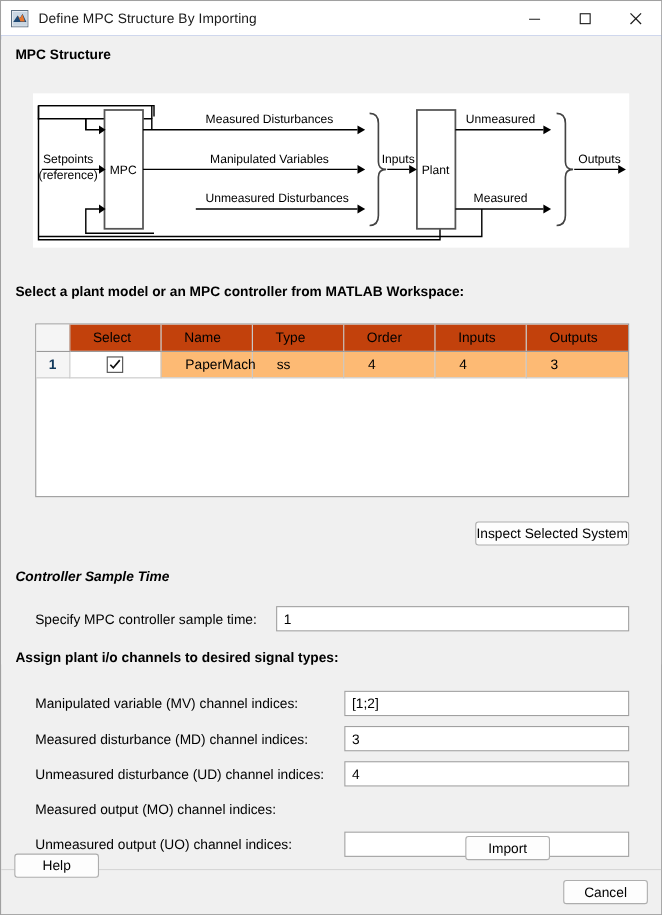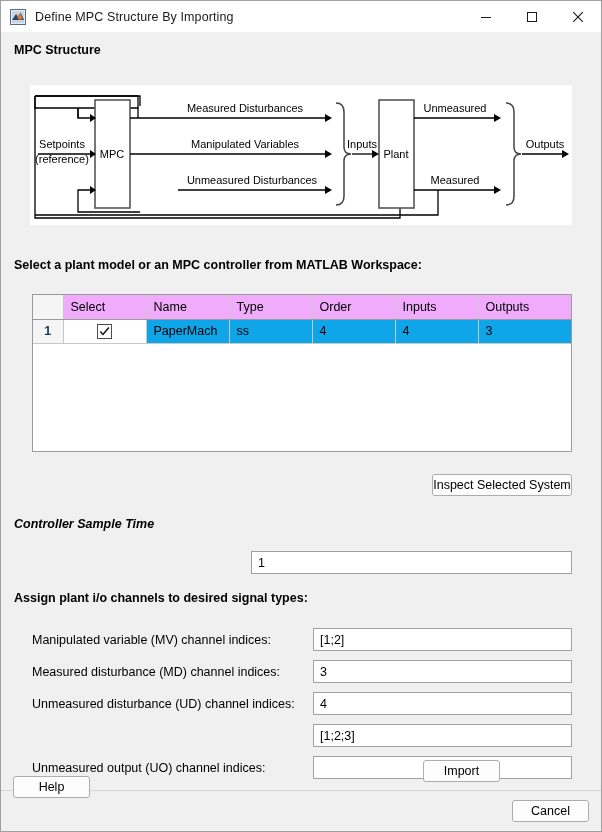--- a/index.html
+++ b/index.html
@@ -109,41 +109,41 @@
     box-sizing: border-box;
     overflow: hidden;
   }
   table.grid {
     border-collapse: collapse;
     width: 100%;
     table-layout: fixed;
     font-size: 12.5px;
   }
   table.grid th {
-    background: #f0abfc;
+    background: #c2410c;
     border-right: 1px solid #c8c8c8;
     border-bottom: 1px solid #9a9a9a;
     height: 24px;
-    padding: 0 0 0 7px;
+    padding: 0 0 0 21px;
     text-align: left;
     font-weight: normal;
     color: #000;
     box-sizing: border-box;
   }
   table.grid th.corner {
     background: #f5f5f5;
     width: 30px;
     padding: 0;
   }
   table.grid td {
-    background: #0ea5e9;
+    background: #fdba74;
     border-right: 1px solid #c8c8c8;
     border-bottom: 1px solid #c8c8c8;
     height: 24px;
-    padding: 0 0 0 7px;
+    padding: 0 0 0 22px;
     box-sizing: border-box;
     color: #000;
   }
   table.grid td.rownum {
     background: #f5f5f5;
     text-align: center;
     padding: 0;
     color: #12395b;
     font-weight: bold;
     width: 30px;
@@ -386,35 +386,36 @@
             <td style="border-right:none">3</td>
           </tr>
         </tbody>
       </table>
     </div>
 
     <button class="btn" style="left:431px; top:442px; width:140px; height:22px;">Inspect Selected System</button>
 
     <div class="section-title" style="left:13px; top:485px;font-style:italic;">Controller Sample Time</div>
 
+    <div class="plain-label" style="left:31px; top:524px;">Specify MPC controller sample time:</div>
 
     <div class="field" style="left:250px; top:519px; width:321px;">1</div>
 
     <div class="section-title" style="left:13px; top:559px;">Assign plant i/o channels to desired signal types:</div>
 
     <div class="plain-label" style="left:31px; top:601px;">Manipulated variable (MV) channel indices:</div>
     <div class="field" style="left:312px; top:596px; width:259px;">[1;2]</div>
 
     <div class="plain-label" style="left:31px; top:633px;">Measured disturbance (MD) channel indices:</div>
     <div class="field" style="left:312px; top:628px; width:259px;">3</div>
 
     <div class="plain-label" style="left:31px; top:665px;">Unmeasured disturbance (UD) channel indices:</div>
     <div class="field" style="left:312px; top:660px; width:259px;">4</div>
 
-    <div class="field" style="left:312px; top:692px; width:259px;">[1;2;3]</div>
+    <div class="plain-label" style="left:31px; top:697px;">Measured output (MO) channel indices:</div>
 
     <div class="plain-label" style="left:31px; top:729px;">Unmeasured output (UO) channel indices:</div>
     <div class="field" style="left:312px; top:724px; width:259px;"></div>
 
     <div class="footer-sep"></div>
 
     <button class="btn" style="left:12px; top:744px; width:77px; height:22px;">Help</button>
     <button class="btn" style="left:101px; top:802px; width:80px; height:22px;font-weight:bold;">Refresh</button>
     <button class="btn" style="left:422px; top:728px; width:77px; height:22px;">Import</button>
     <button class="btn" style="left:511px; top:768px; width:77px; height:22px;">Cancel</button>

